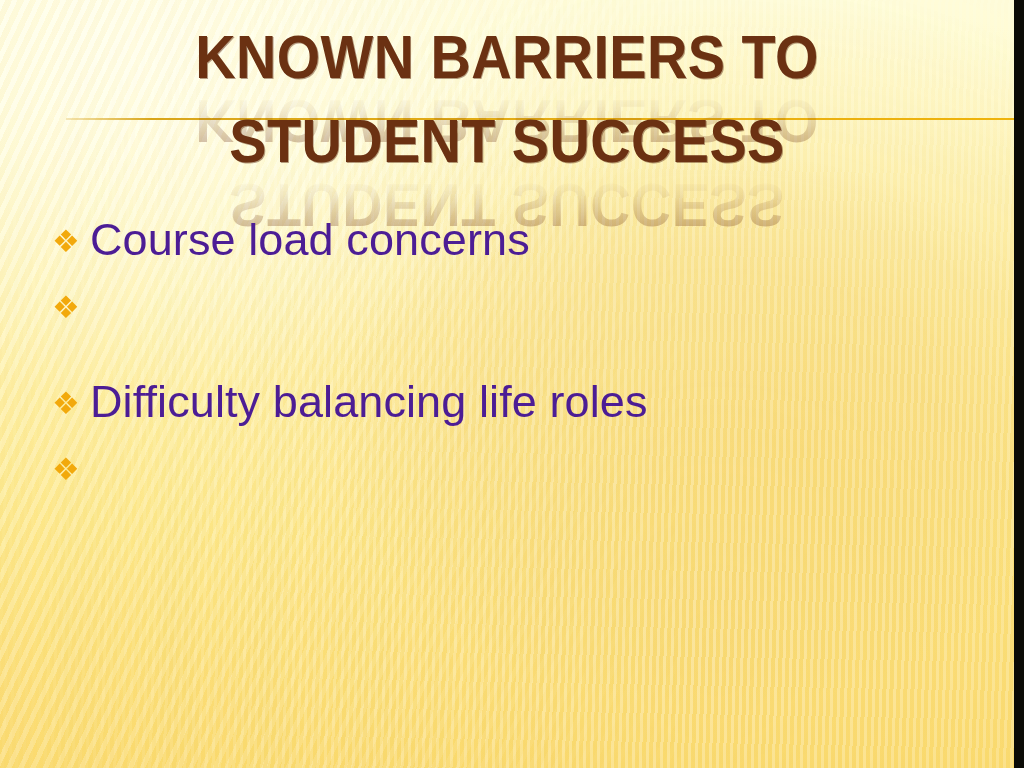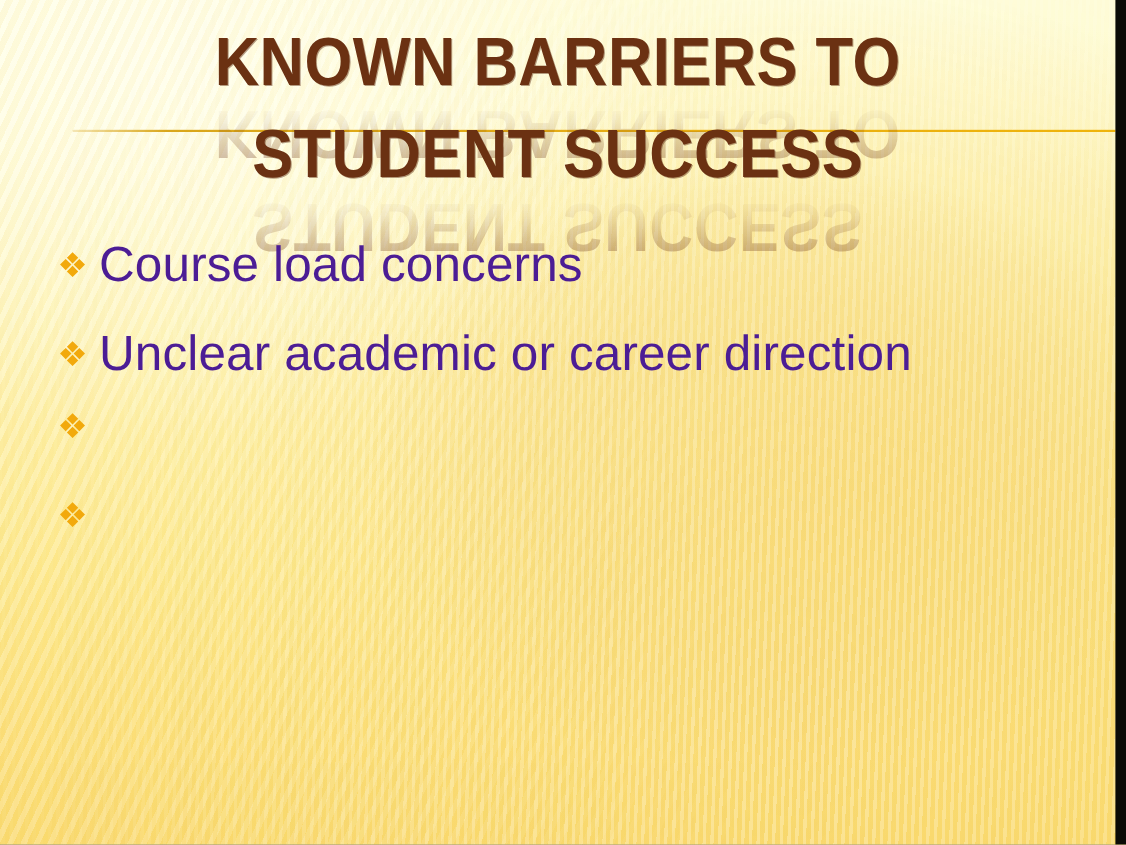--- a/index.html
+++ b/index.html
@@ -226,25 +226,25 @@
 
   <div class="bullets">
 
     <div class="bullet-row">
       <span class="bullet-glyph">❖</span>
       <span class="bullet-text">Course load concerns</span>
     </div>
 
     <div class="bullet-row">
       <span class="bullet-glyph">❖</span>
-      <span class="bullet-text">Unclear academic or career direction</span>
-    </div>
-
-    <div class="bullet-row">
-      <span class="bullet-glyph">❖</span>
+    </div>
+
+    <div class="bullet-row">
+      <span class="bullet-glyph">❖</span>
+      <span class="bullet-text">Difficulty balancing life roles</span>
     </div>
 
     <div class="bullet-row">
       <span class="bullet-glyph">❖</span>
     </div>
 
   </div>
 
   <div class="edge-right"></div>
 </div>

